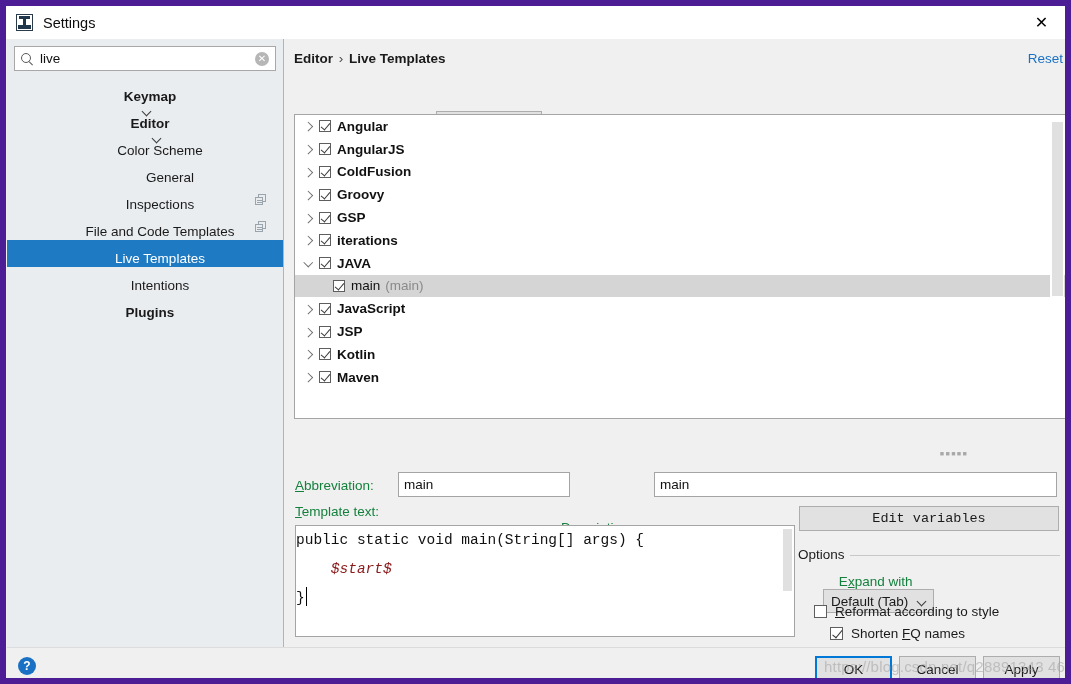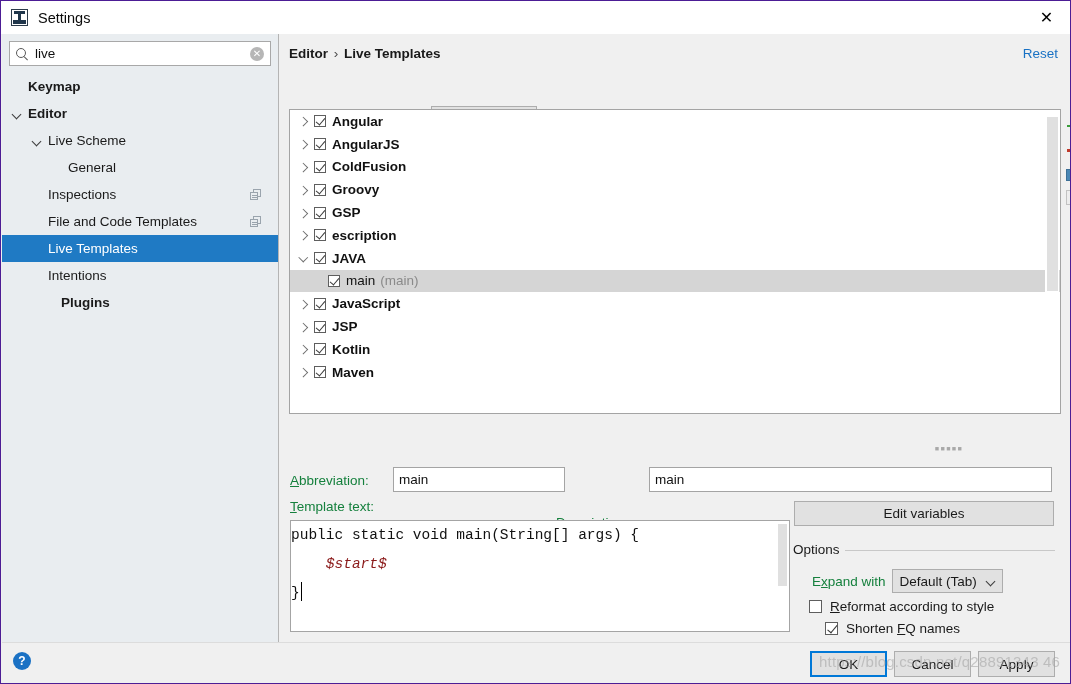--- a/index.html
+++ b/index.html
@@ -9,21 +9,21 @@
     overflow: hidden;
     font-family: "Liberation Sans", sans-serif;
     font-size: 13px;
     color: #000;
     background: #f0f0f0;
   }
   #root {
     position: relative;
     width: 1071px; height: 684px;
     background: #f0f0f0;
-    border: 1px solid #4c1d95;
+    border: 6px solid #4c1d95;
     overflow: hidden;
   }
 
   
   .titlebar {
     position: absolute; left: 0; top: 0;
     width: 1069px; height: 33px;
     background: #ffffff;
     display: flex; align-items: center;
   }
@@ -91,20 +91,21 @@
     background: #b6b6b6; color: #ffffff; font-size: 10px; line-height: 14px;
     text-align: center; font-family: "Liberation Sans", sans-serif; flex: 0 0 auto;
   }
   .tree {
     margin-top: 7px;
   }
   .tree-item {
     height: 27px; display: flex; align-items: center;
     position: relative; font-size: 13.5px; color: #1a1a1a;
     font-family: "Liberation Sans", sans-serif;
+    flex-direction: column;
   }
   .tree-item.bold { font-weight: bold; }
   .tree-item.selected { background: #1f7ac4; color: #ffffff; }
   .twisty {
     width: 11px; height: 11px; margin-right: 5px; flex: 0 0 auto;
     position: relative;
   }
   .twisty.down::after {
     content: ""; position: absolute; left: 1px; top: 3px;
     width: 6px; height: 6px;
@@ -272,29 +273,29 @@
   }
   .tmpl-scroll {
     position: absolute; right: 1px; top: 1px; width: 12px; height: 110px; background: #ffffff;
   }
   .tmpl-thumb { position: absolute; left: 2px; top: 2px; width: 9px; height: 62px; background: #e0e0e0; }
 
   .edit-vars-btn {
     position: absolute; left: 514px; top: 467px; width: 260px; height: 25px;
     background: #e1e1e1; border: 1px solid #adadad;
     display: flex; align-items: center; justify-content: center;
-    font-size: 13.5px; color: #1a1a1a;
+    font-size: 13.5px; color: #1a1a1a; font-family: Liberation Mono, monospace;
   }
 
   .options-group {
     position: absolute; left: 513px; top: 508px; width: 262px; height: 88px;
   }
   .options-title { position: absolute; left: 0; top: 0; font-size: 13.5px; color: #1a1a1a; background:#f0f0f0; padding-right:5px; z-index:2;}
   .options-rule { position: absolute; left: 0; top: 8px; width: 262px; height: 1px; background: #c8c8c8; }
-  .expand-with-row { position: absolute; left: 19px; top: 27px; display: flex; align-items: center; }
+  .expand-with-row { position: absolute; left: 19px; top: 27px; display: flex; align-items: center; flex-direction: column; }
   .opt-cb-row { display: flex; align-items: center; font-size: 13.5px; color: #1a1a1a; }
   .opt-cb {
     width: 13px; height: 13px; border: 1px solid #5e5e5e; background: #fff;
     margin-right: 8px; position: relative; flex: 0 0 auto;
   }
   .opt-cb.checked::after {
     content: ""; position: absolute; left: 3.5px; top: 0px;
     width: 4px; height: 8.5px;
     border-right: 1.5px solid #3a3a3a; border-bottom: 1.5px solid #3a3a3a;
     transform: rotate(40deg);
@@ -378,21 +379,21 @@
         <div class="tree-item bold" style="padding-left: 10px;">
           <span class="twisty"></span>
           <span>Keymap</span>
         </div>
         <div class="tree-item bold" style="padding-left: 10px;">
           <span class="twisty down"></span>
           <span>Editor</span>
         </div>
         <div class="tree-item" style="padding-left: 30px;">
           <span class="twisty down"></span>
-          <span>Live Scheme</span>
+          <span>Color Scheme</span>
         </div>
         <div class="tree-item" style="padding-left: 50px;">
           <span class="twisty"></span>
           <span>General</span>
         </div>
         <div class="tree-item" style="padding-left: 30px;">
           <span class="twisty"></span>
           <span>Inspections</span>
           <span class="side-copy-icon">
             <span class="a"></span>
@@ -408,21 +409,21 @@
           </span>
         </div>
         <div class="tree-item selected" style="padding-left: 30px;">
           <span class="twisty"></span>
           <span>Live Templates</span>
         </div>
         <div class="tree-item" style="padding-left: 30px;">
           <span class="twisty"></span>
           <span>Intentions</span>
         </div>
-        <div class="tree-item bold" style="padding-left: 10px; gap: 33px;">
+        <div class="tree-item bold" style="padding-left: 10px;">
           <span class="twisty"></span>
           <span>Plugins</span>
         </div>
       </div>
   </div>
 
   <div class="content">
 
     <div class="breadcrumb">
       <span>Editor</span>
@@ -462,21 +463,21 @@
             <span>Groovy</span>
           </div>
           <div class="listrow group">
             <span class="arrow right"></span>
             <span class="cb checked"></span>
             <span>GSP</span>
           </div>
           <div class="listrow group">
             <span class="arrow right"></span>
             <span class="cb checked"></span>
-            <span>escription</span>
+            <span>iterations</span>
           </div>
           <div class="listrow group">
             <span class="arrow down"></span>
             <span class="cb checked"></span>
             <span>JAVA</span>
           </div>
           <div class="listrow child sel">
             <span class="cb checked"></span>
             <span>main</span>
             <span class="muted">(main)</span>

